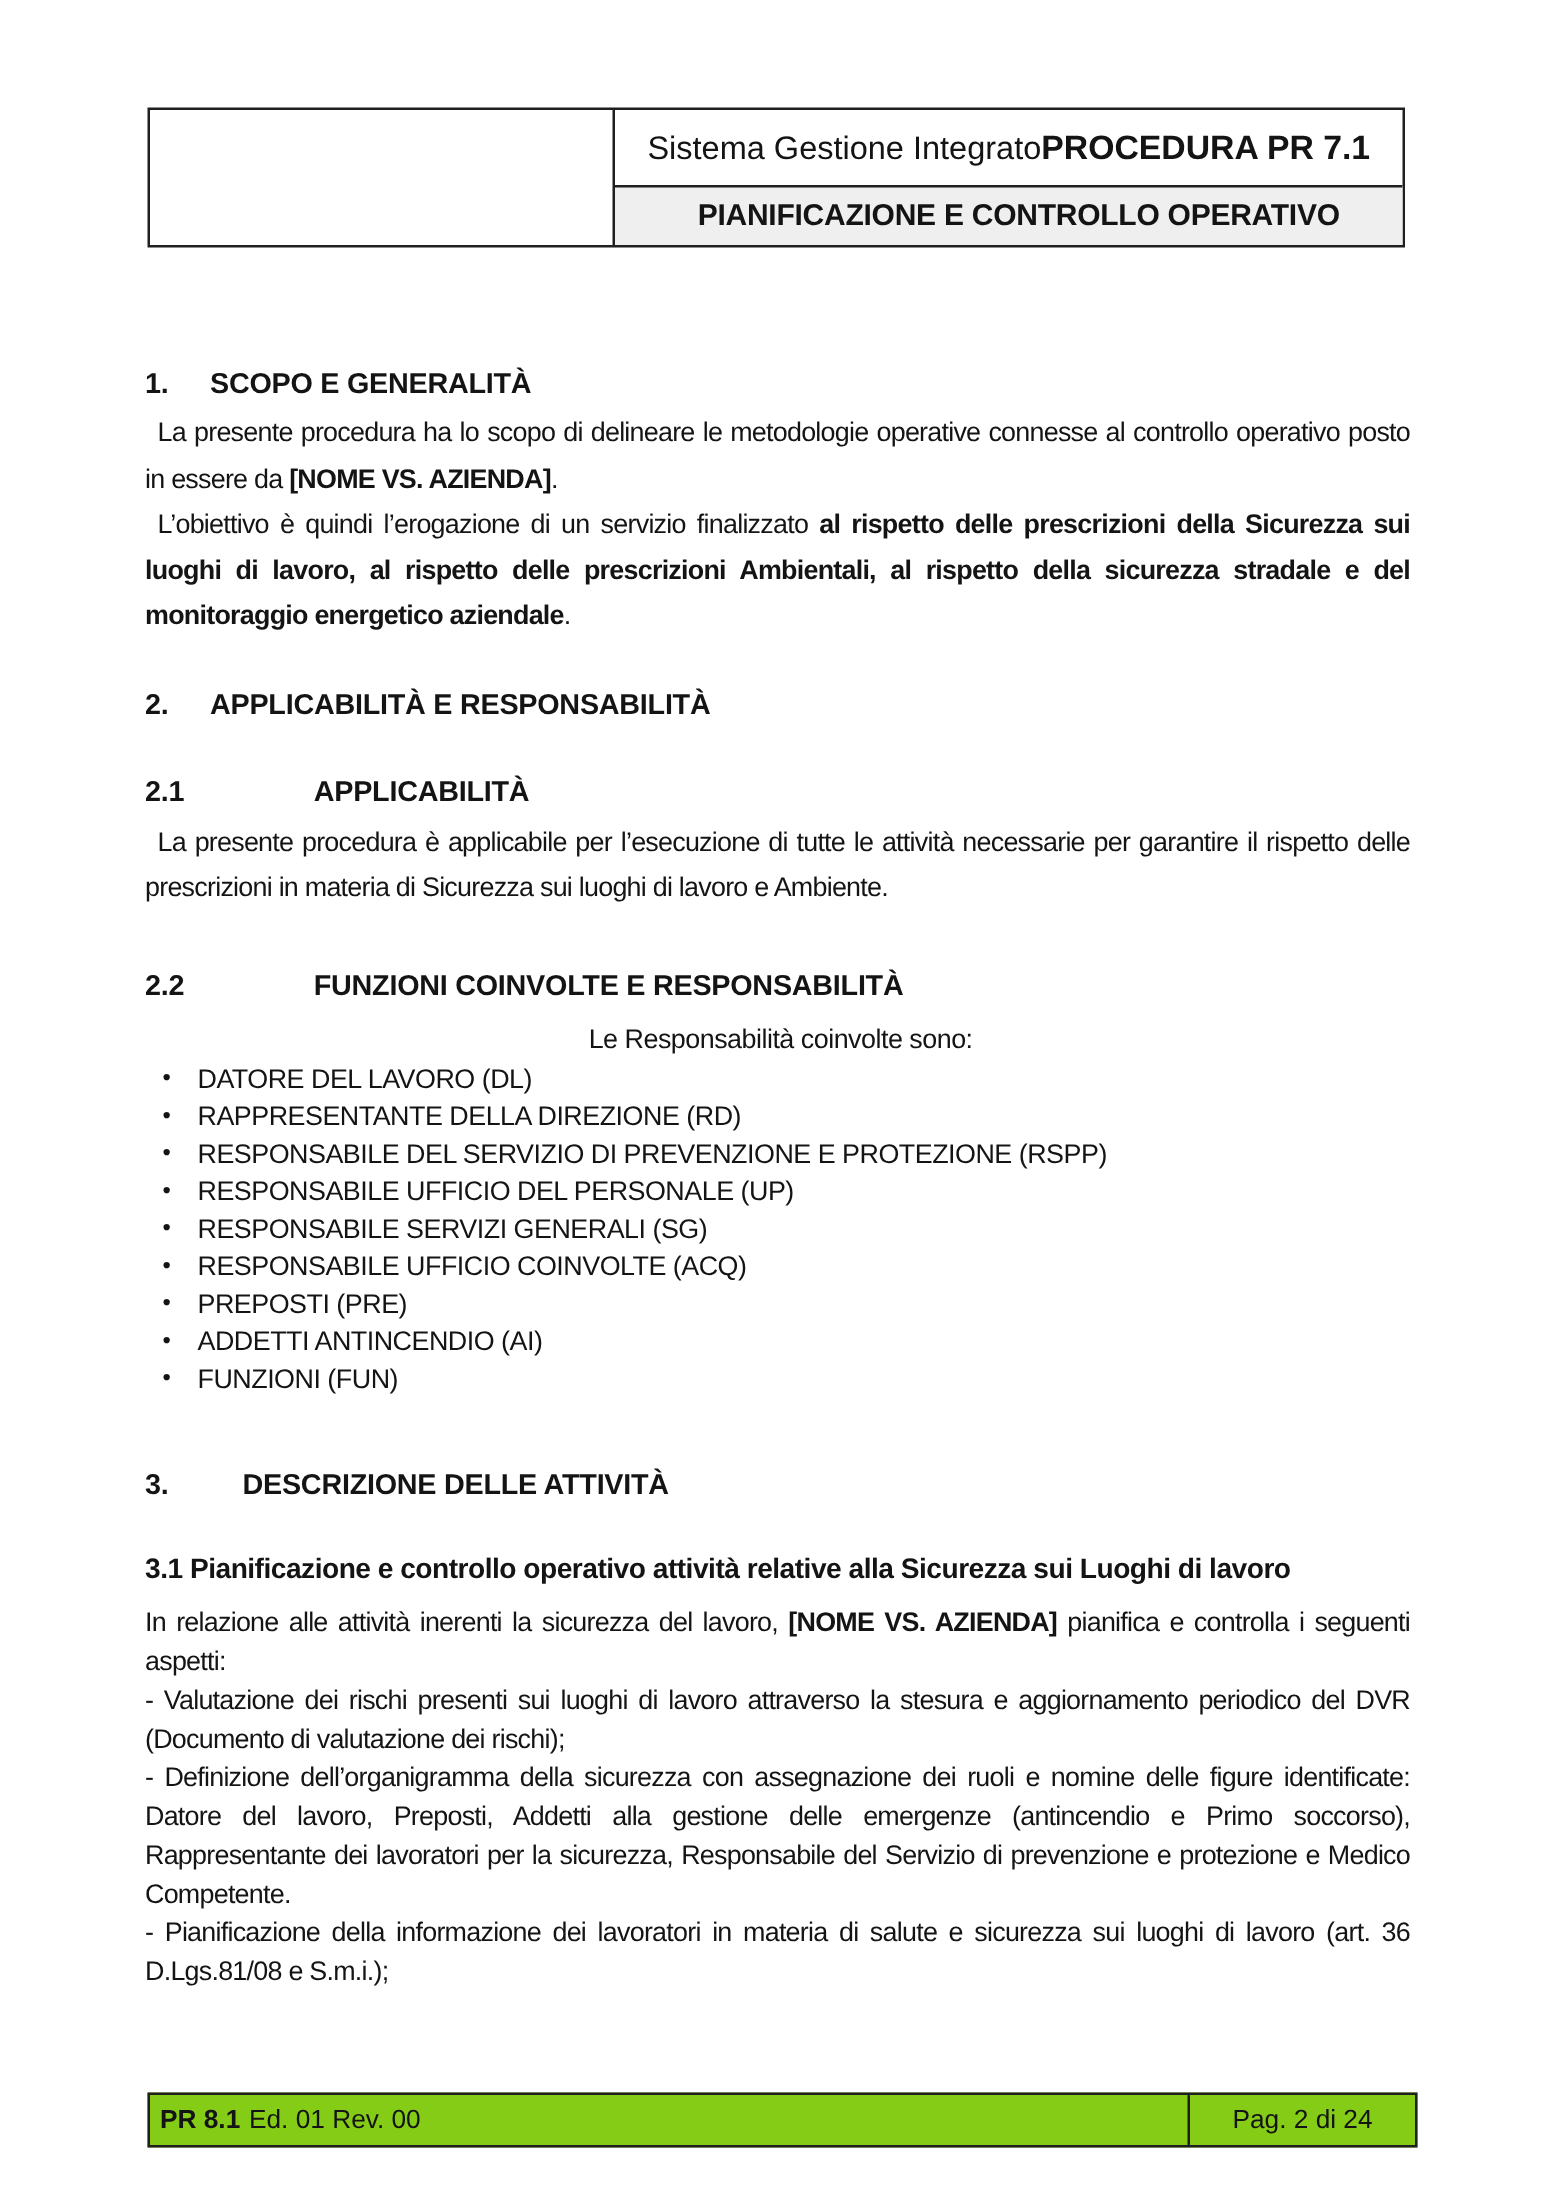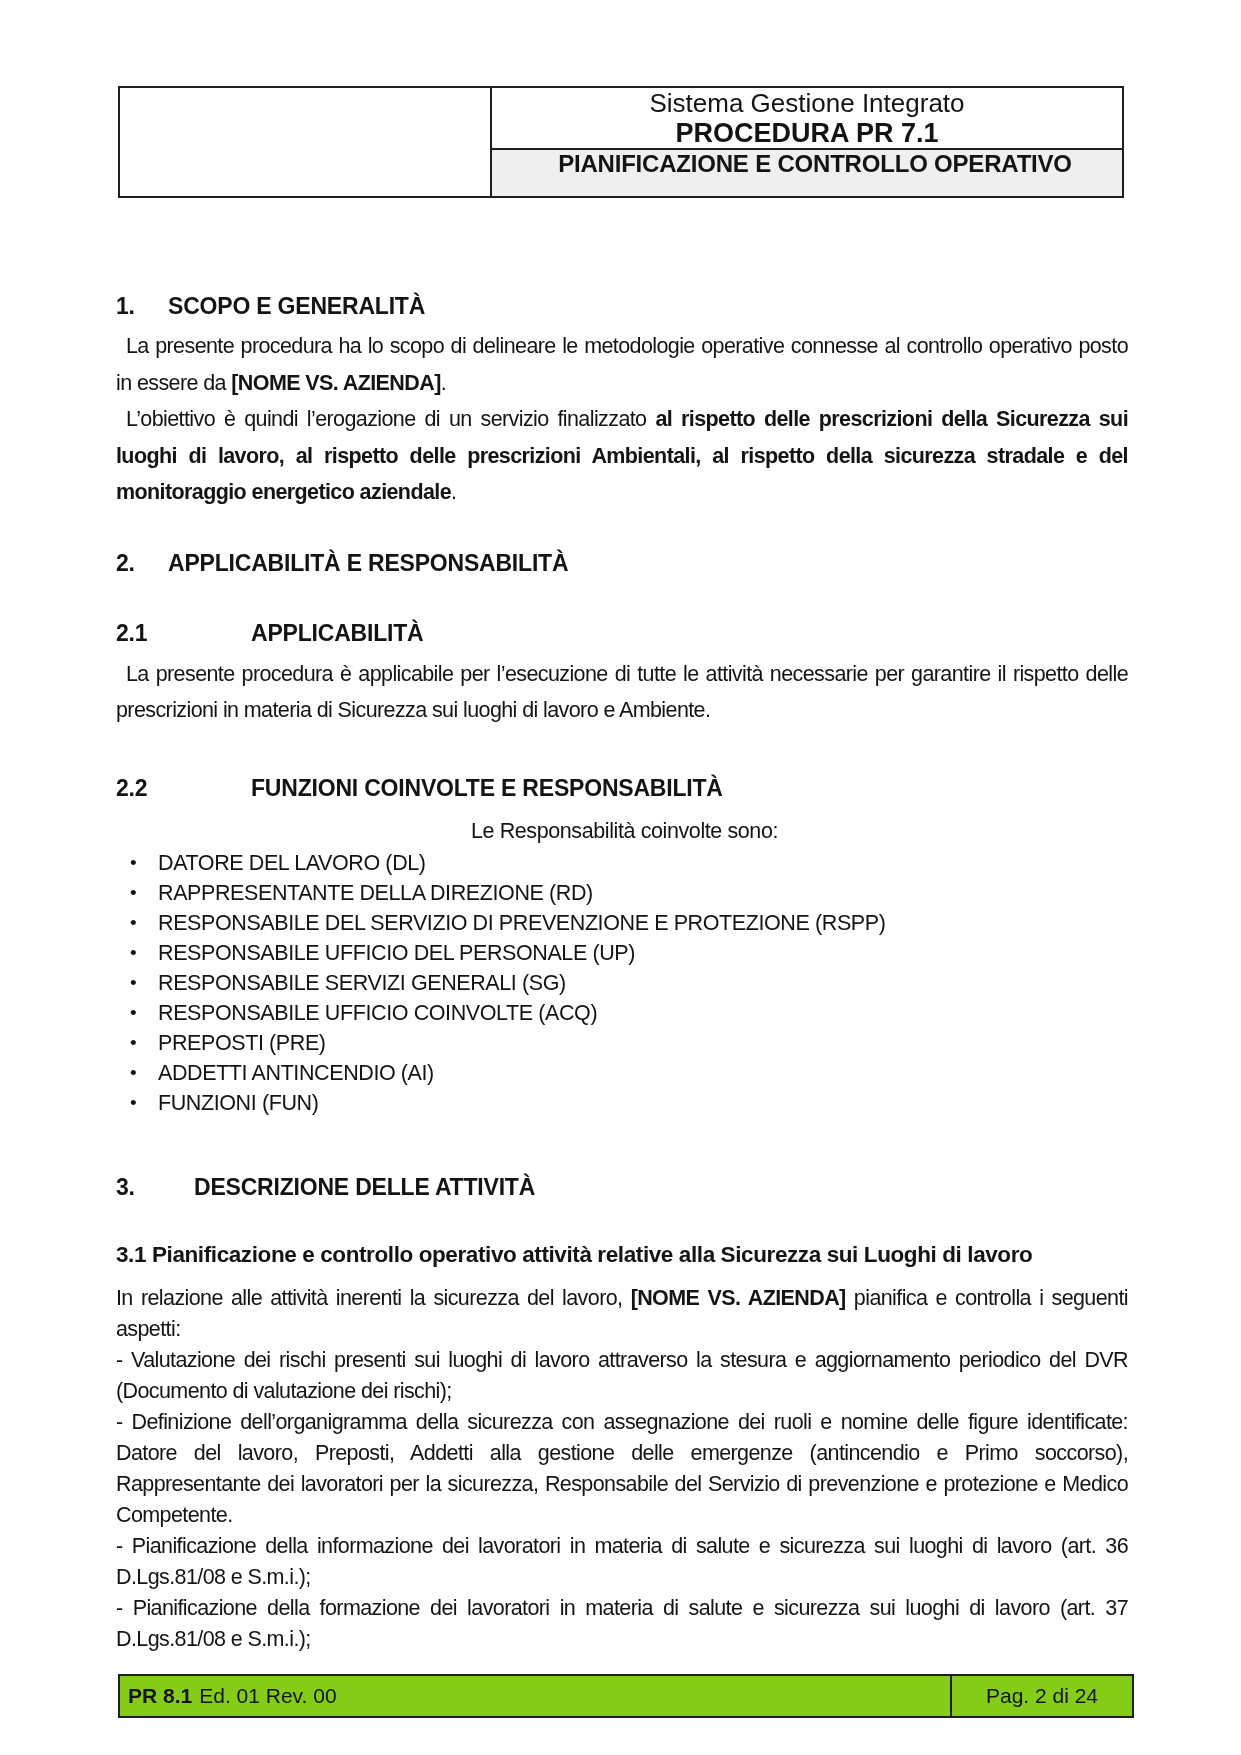--- a/index.html
+++ b/index.html
@@ -14,28 +14,28 @@
 
   
   .header-table {
     position: absolute; top: 86px; left: 118px; width: 1006px;
     border: 2px solid #1f1f1f; box-sizing: border-box;
     display: flex; background: #ffffff;
   }
   .logo-cell { width: 372px; border-right: 2px solid #1f1f1f; box-sizing: border-box; }
   .header-right { flex: 1; display: flex; flex-direction: column; }
   .cell-top {
-    height: 60px; display: flex; flex-direction: column;
+    height: 60px; display: flex; flex-direction: row;
     align-items: center; justify-content: center;
   }
   .sys-title  { font-size: 26px; line-height: 30px; }
   .proc-title { font-size: 27px; line-height: 30px; font-weight: bold; }
   .cell-sub {
     height: 46px; background: #efefef; border-top: 2px solid #1f1f1f;
-    display: flex; justify-content: center;
+    display: flex; align-items: center; justify-content: center;
     font-weight: bold; font-size: 24px; letter-spacing: -0.2px; padding-left: 16px;
   }
 
   
   .content { position: absolute; left: 116px; top: 0; width: 1012px; }
   .content div, .content p { margin: 0; padding: 0; }
 
   .h-main { font-size: 23px; font-weight: bold; line-height: 30px; display: flex; letter-spacing: -0.2px; }
   .h-num  { flex: 0 0 52px; }
   .h-num.w78  { flex-basis: 78px; }
@@ -166,21 +166,20 @@
     <span class="h-title">DESCRIZIONE DELLE ATTIVITÀ</span>
   </div>
 
   <div class="h-sub31" style="margin-top:38px">3.1 Pianificazione e controllo operativo attività relative alla Sicurezza sui Luoghi di lavoro</div>
 
   <p class="p31" style="margin-top:13px"><span>In relazione alle attività inerenti la sicurezza del lavoro, </span><span class="b">[NOME VS. AZIENDA]</span><span> pianifica e controlla i seguenti aspetti:</span></p>
 
   <p class="p31">- Valutazione dei rischi presenti sui luoghi di lavoro attraverso la stesura e aggiornamento periodico del DVR (Documento di valutazione dei rischi);</p>
   <p class="p31">- Definizione dell’organigramma della sicurezza con assegnazione dei ruoli e nomine delle figure identificate: Datore del lavoro, Preposti, Addetti alla gestione delle emergenze (antincendio e Primo soccorso), Rappresentante dei lavoratori per la sicurezza, Responsabile del Servizio di prevenzione e protezione e Medico Competente.</p>
   <p class="p31">- Pianificazione della informazione dei lavoratori in materia di salute e sicurezza sui luoghi di lavoro (art. 36 D.Lgs.81/08 e S.m.i.);</p>
-  <p class="p31">- Pianificazione della formazione dei lavoratori in materia di salute e sicurezza sui luoghi di lavoro (art. 37 D.Lgs.81/08 e S.m.i.);</p>
 
 </div>
 
 <div class="footer-table">
   <div class="footer-left">
     <span class="b">PR 8.1</span><span class="rev">Ed. 01 Rev. 00</span>
   </div>
   <div class="footer-right">
     <span>Pag. 2 di 24</span>
   </div>

